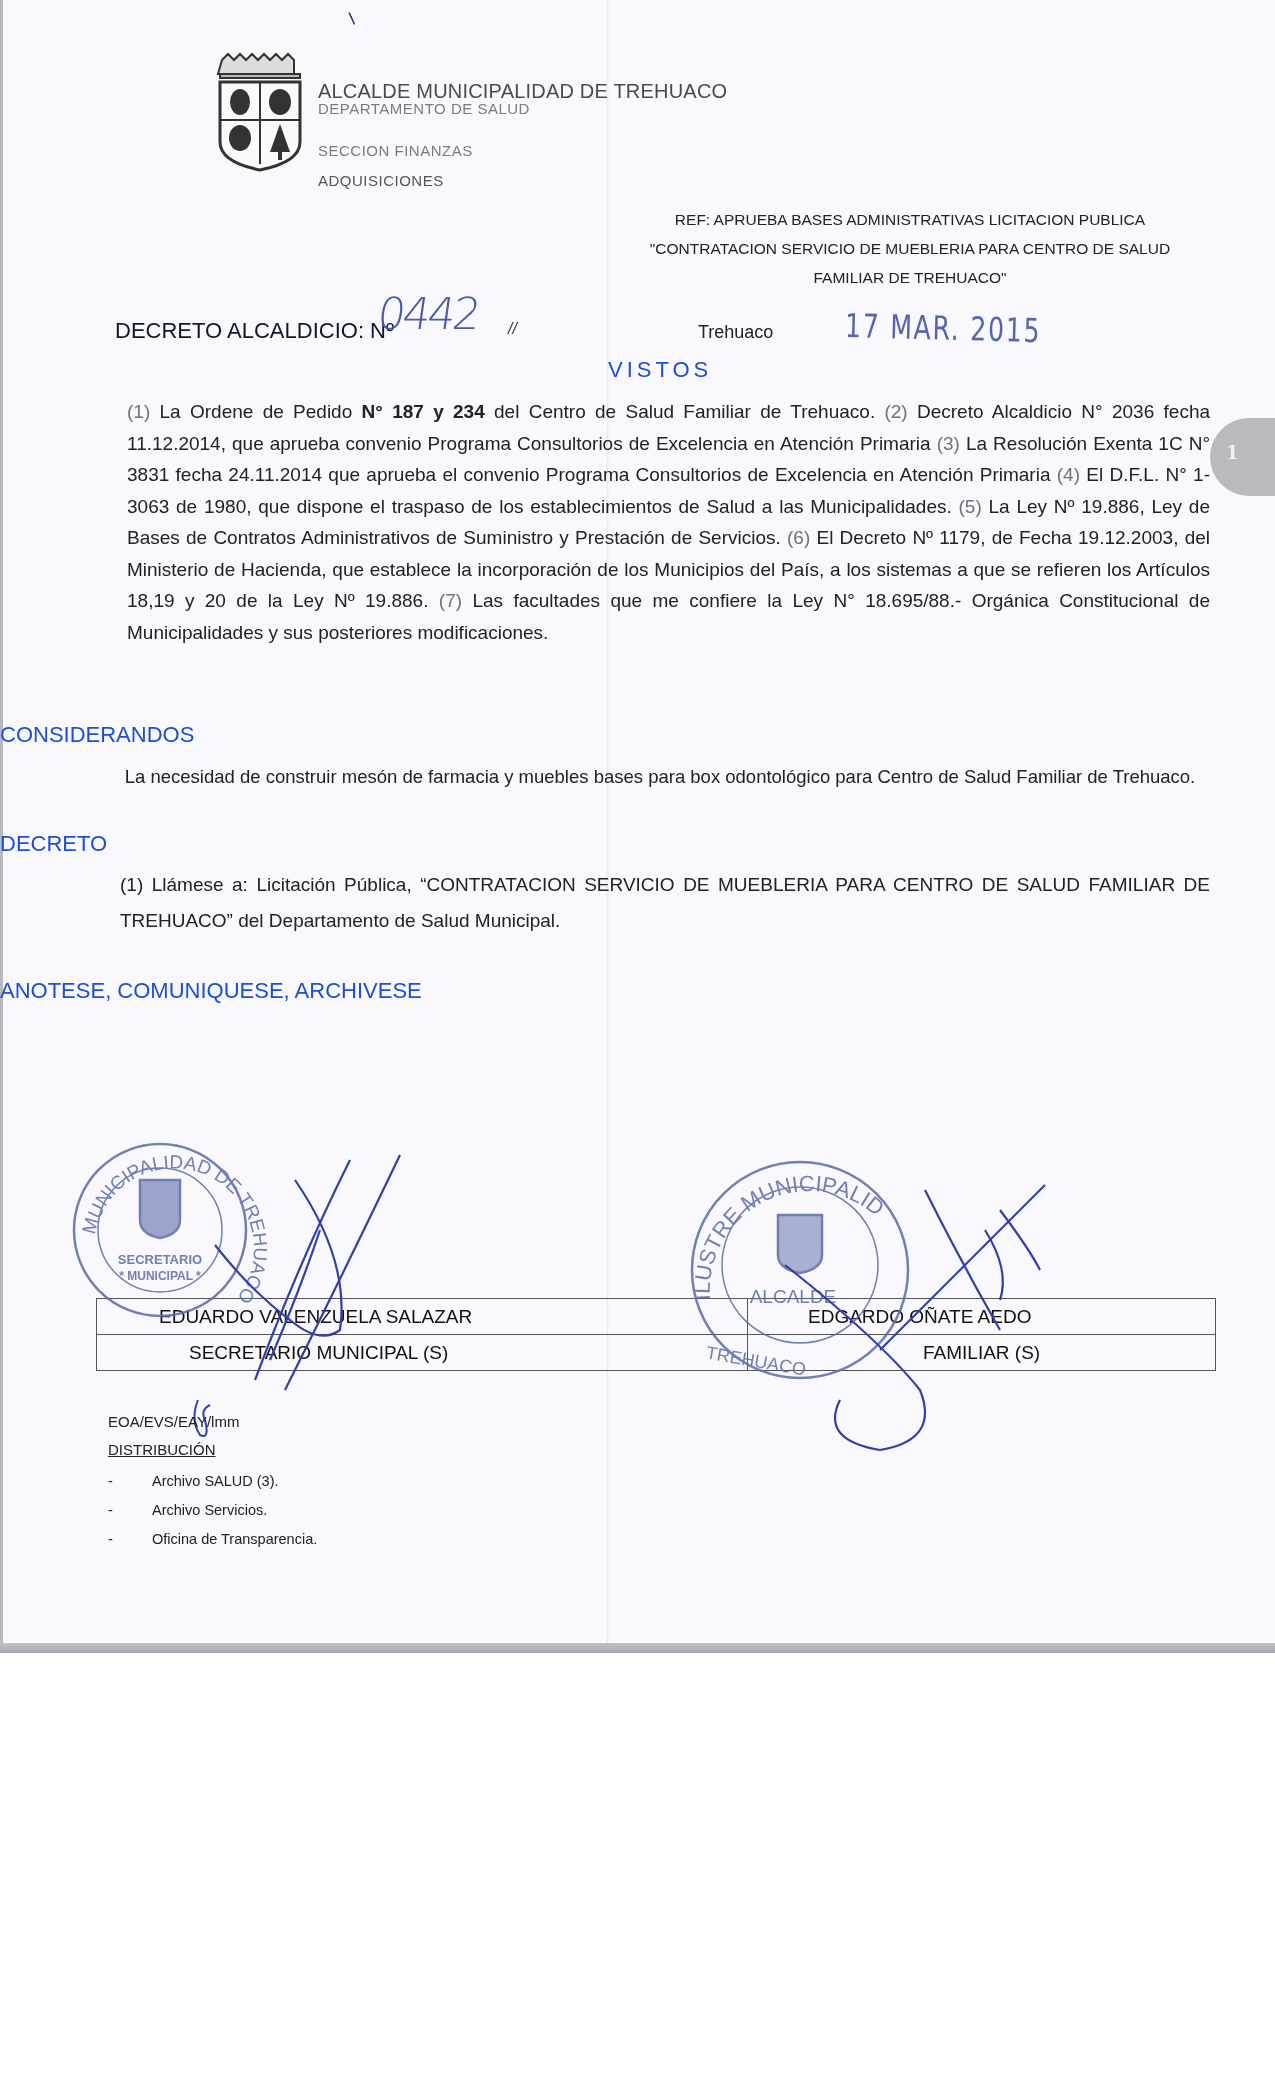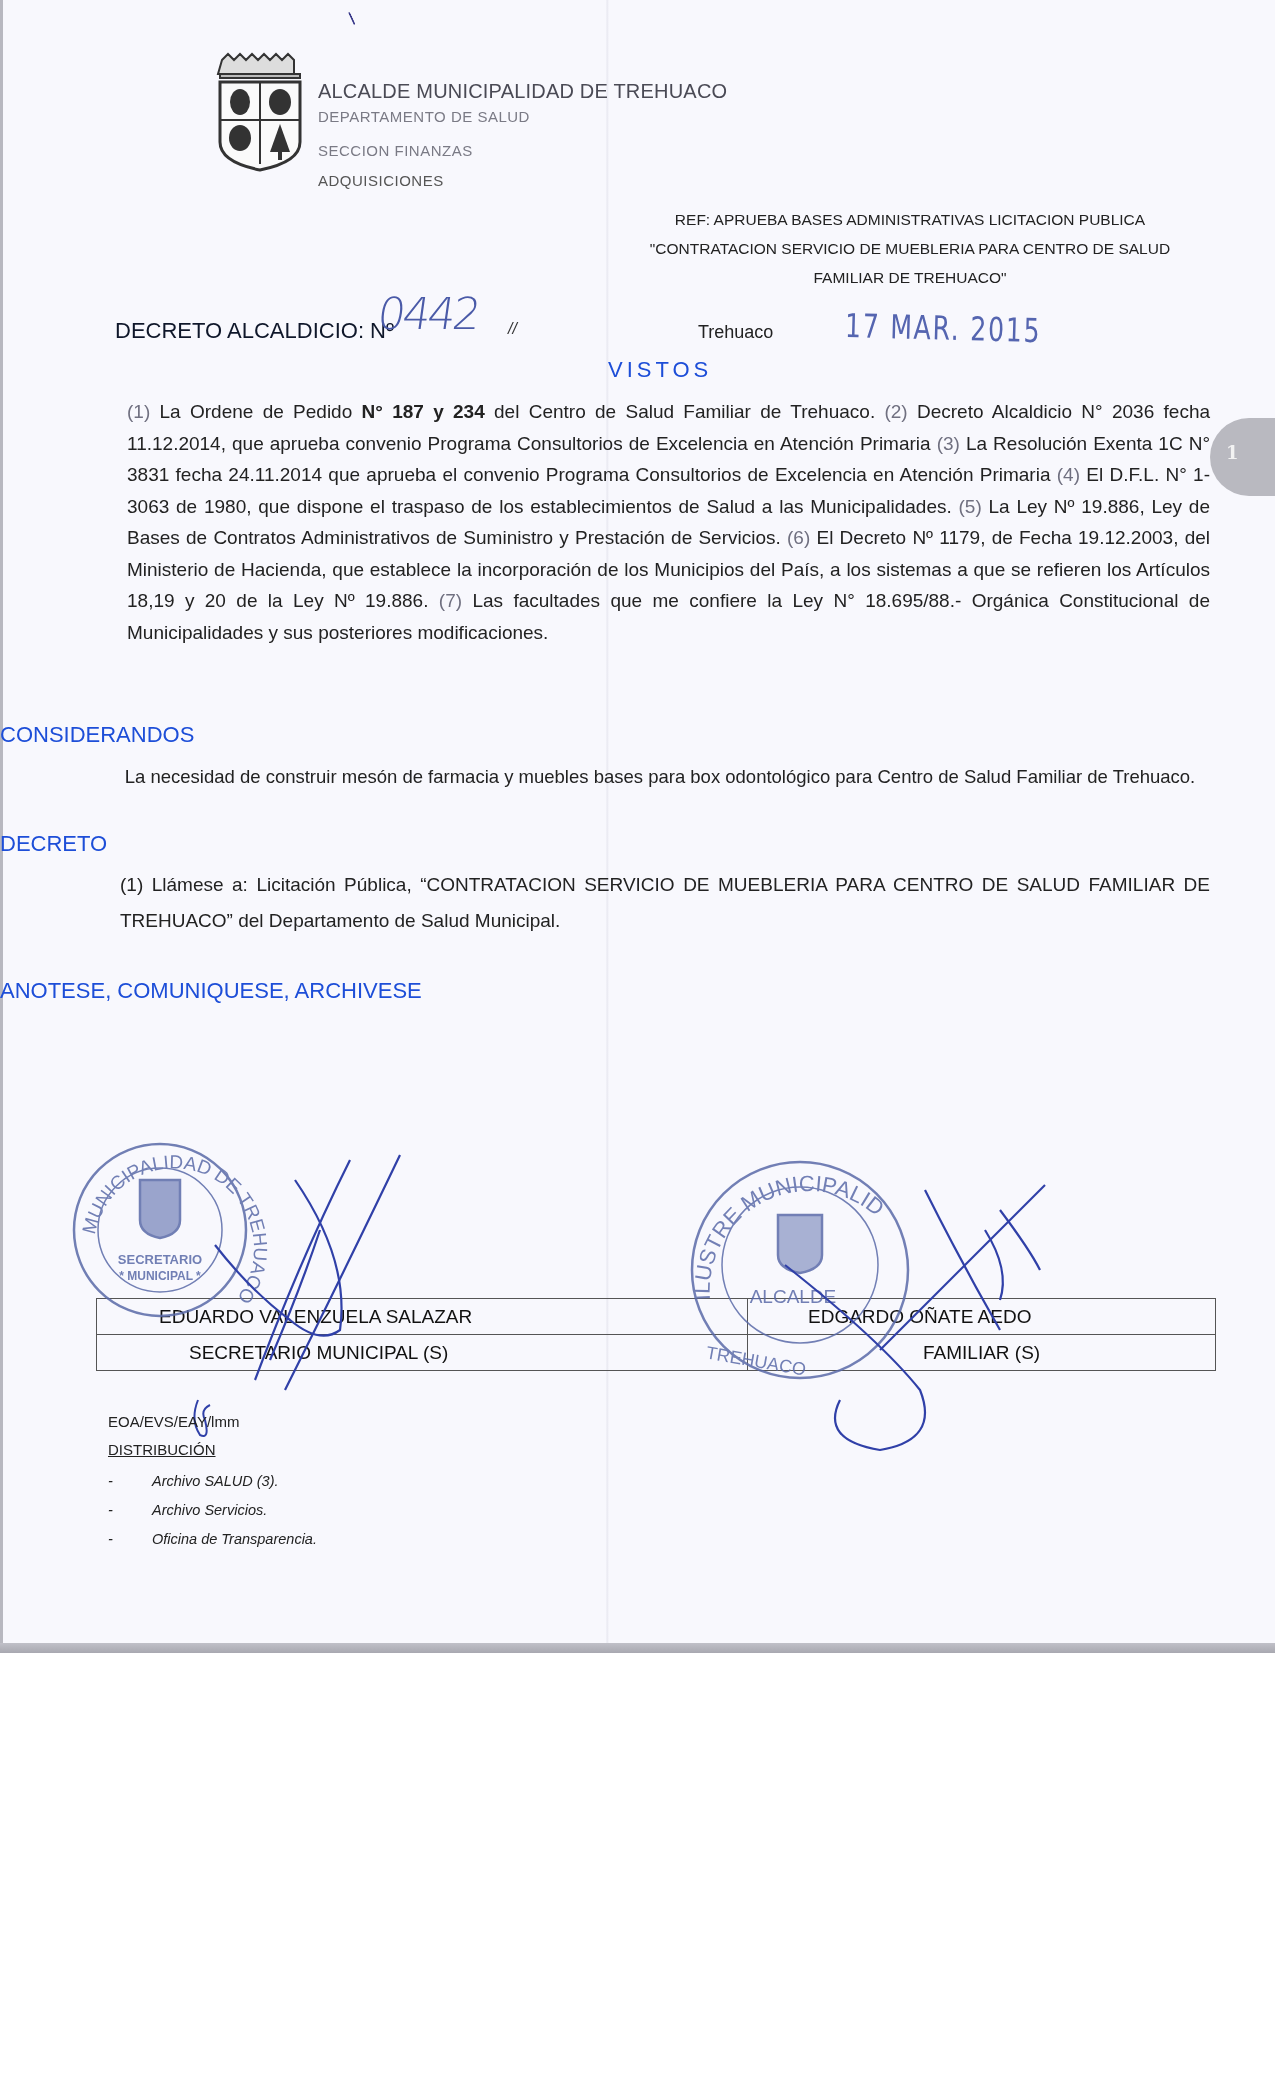--- a/index.html
+++ b/index.html
@@ -21,21 +21,21 @@
     position: absolute; left: 0; top: 0; width: 3px; height: 1648px; background: #b8b8c0;
   }
   .tick-mark {
     position: absolute; left: 348px; top: 12px; width: 3px; height: 14px;
     border-right: 2px solid #3a3a8a; transform: rotate(-25deg); border-radius: 2px;
   }
   
   .crest { position: absolute; left: 212px; top: 52px; width: 96px; height: 120px; }
   .hdr-title { position: absolute; left: 318px; top: 80px; font-size: 20px; color: #4a4a55; letter-spacing: 0.2px; }
   .hdr-sub { position: absolute; left: 318px; font-size: 15px; color: #7a7a85; letter-spacing: 0.5px; }
-  .hdr-sub.s1 { top: 108px; }
+  .hdr-sub.s1 { top: 100px; }
   .hdr-sub.s2 { top: 142px; }
   .hdr-sub.s3 { top: 172px; color: #555; }
   .ref { position: absolute; left: 600px; top: 205px; width: 620px; text-align: center; font-size: 15.5px; line-height: 29px; color: #222; }
   .decreto-label { position: absolute; left: 115px; top: 318px; font-size: 22px; color: #0f172a; }
   .decreto-num { position: absolute; left: 378px; top: 288px; font-size: 44px; color: #4a5aa8; font-family: "DejaVu Sans", sans-serif; transform: skewX(-8deg); letter-spacing: -3px; font-weight: 300; }
   .decreto-slash { position: absolute; left: 508px; top: 320px; font-size: 16px; color: #333; font-style: italic; }
   .place { position: absolute; left: 698px; top: 322px; font-size: 18px; color: #222; }
   .date-stamp { position: absolute; left: 845px; top: 306px; font-size: 33px; color: #5565b0; font-family: "DejaVu Sans Condensed", "DejaVu Sans", sans-serif; letter-spacing: 2px; transform: rotate(1.5deg) scaleX(0.85); transform-origin: left; }
   .sec-title { position: absolute; font-size: 22px; color: #1d4ed8; }
   .vistos { left: 608px; top: 357px; letter-spacing: 4px; }
@@ -55,21 +55,21 @@
   .sig-table td { border: 1.5px solid #555; font-size: 19px; height: 35px; padding: 0; color: #111; }
   .sig-table td.left { width: 558px; }
   .sig-table .c1 { padding-left: 62px; }
   .sig-table .c2 { padding-left: 92px; }
   .sig-table .c3 { padding-left: 60px; }
   .sig-table .c4 { padding-left: 175px; }
   .overlay { position: absolute; left: 0; top: 0; width: 1275px; height: 1648px; pointer-events: none; }
   
   .initials { position: absolute; left: 108px; top: 1413px; font-size: 15px; color: #222; }
   .distrib { position: absolute; left: 108px; top: 1441px; font-size: 15px; color: #222; text-decoration: underline; }
-  .dist-list { position: absolute; left: 108px; top: 1467px; font-size: 14.5px; color: #222; line-height: 29px; margin: 0; padding: 0; list-style: none; font-style: italic; }
+  .dist-list { position: absolute; left: 108px; top: 1467px; font-size: 14.5px; color: #222; line-height: 29px; margin: 0; padding: 0; list-style: none; }
   .dist-list li span.dash { display: inline-block; width: 44px; }
   .side-tab { position: absolute; left: 1210px; top: 418px; width: 70px; height: 78px; border-radius: 40px 0 0 40px; background: #b9b9c0; }
   .side-tab span { position: absolute; left: 16px; top: 24px; font-size: 18px; color: #f2f2f2; font-family: "DejaVu Serif", serif; font-weight: bold; }
 </style>
 </head>
 <body>
 
 <div class="page"></div>
 <div class="page-left-edge"></div>
 <div class="page-bottom-shadow"></div>

